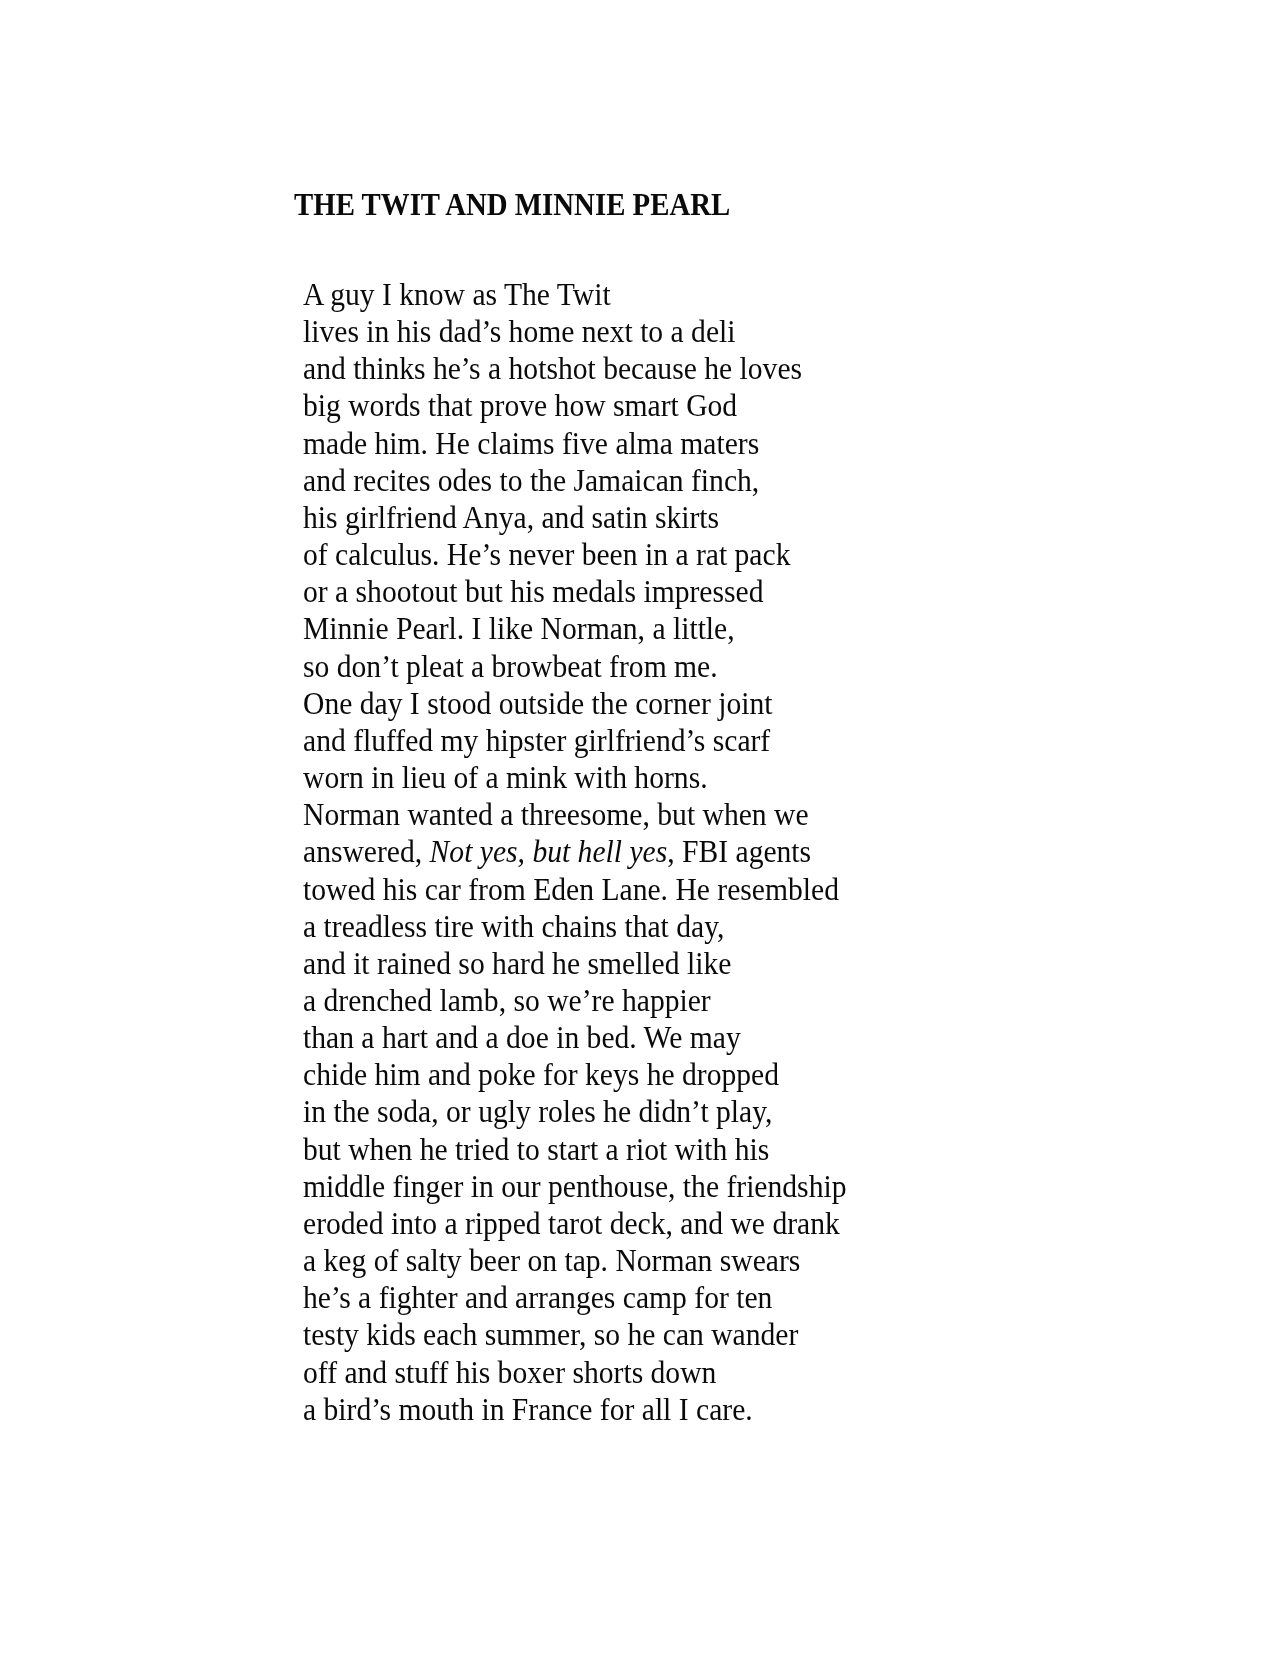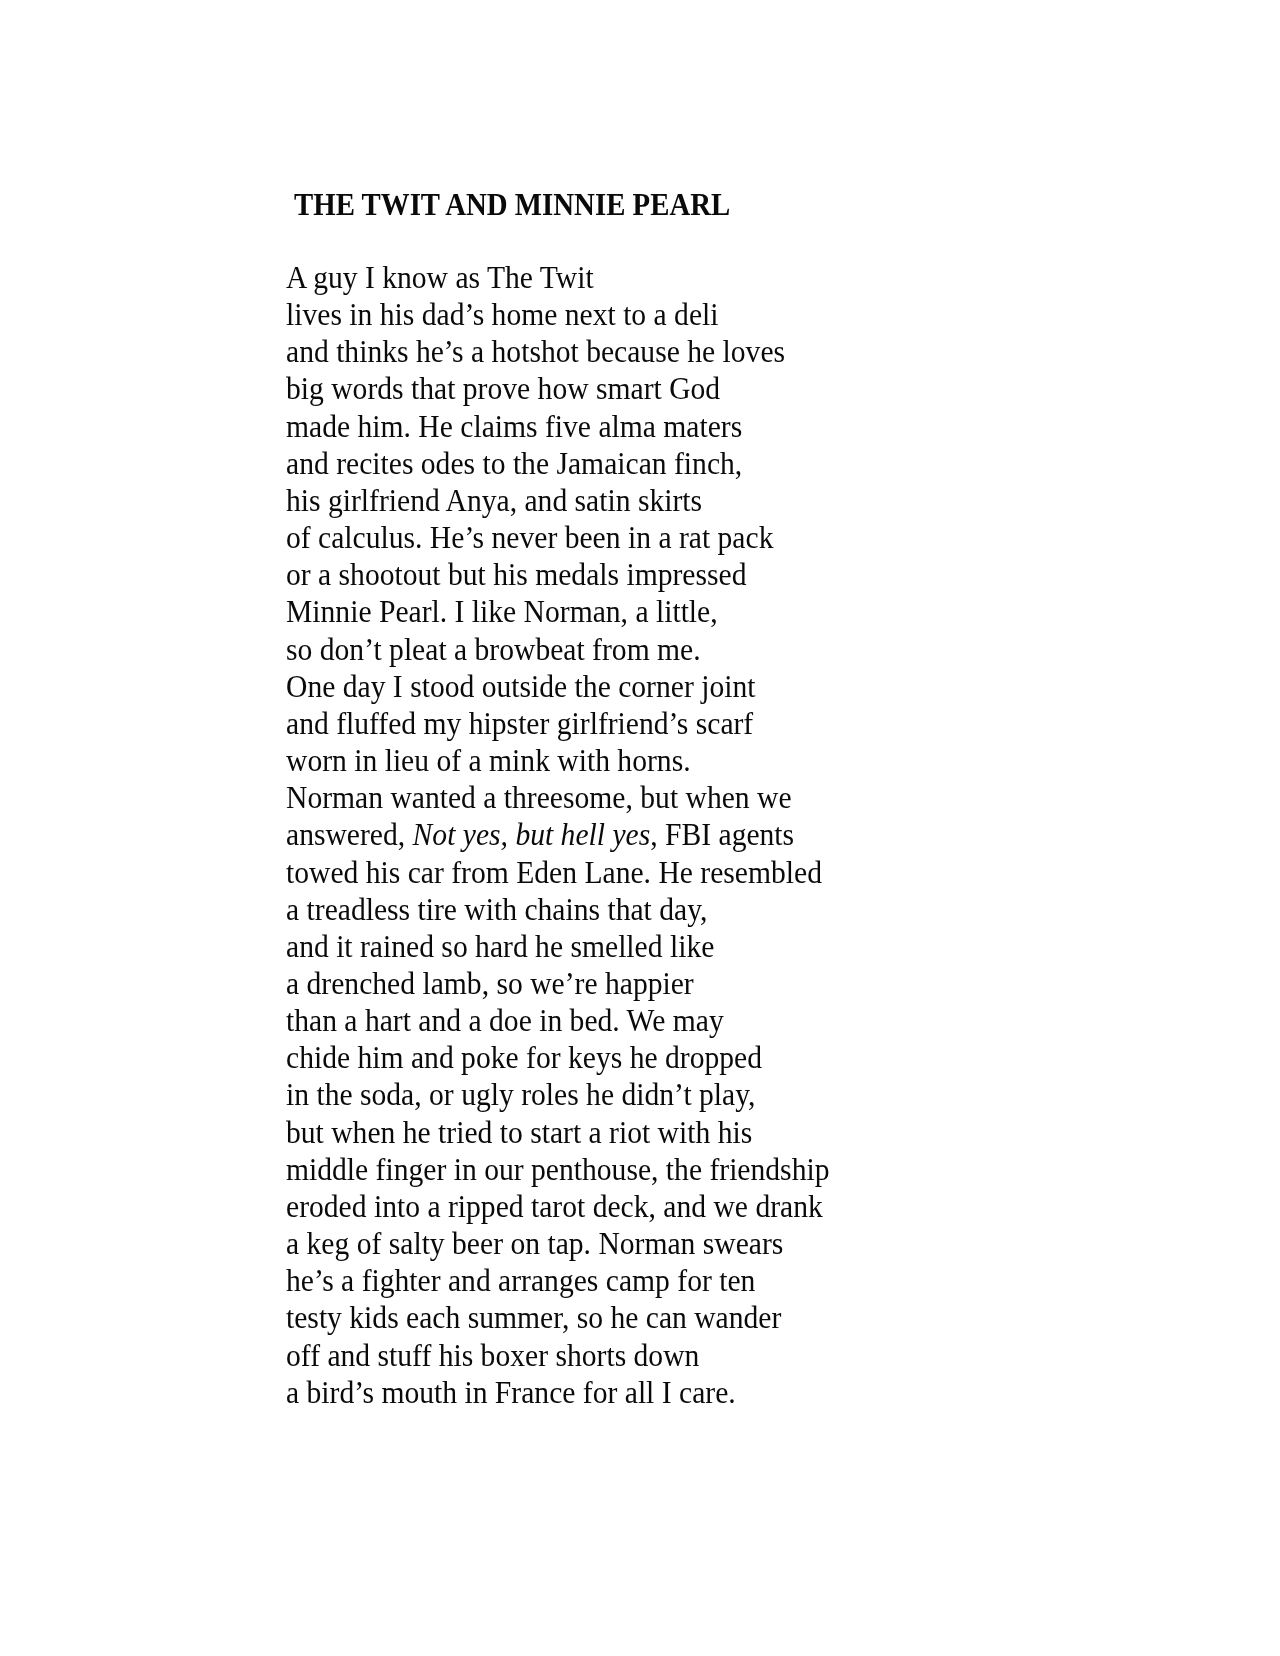--- a/index.html
+++ b/index.html
@@ -33,21 +33,21 @@
       letter-spacing: 0px;
       line-height: 38px;
       white-space: nowrap;
       transform: scaleX(0.93);
       transform-origin: left top;
     }
     .poem {
       position: absolute;
       left: 286px;
       top: 259px;
-      margin: 0;
+      margin: 17px;
       padding: 0;
       list-style: none;
       font-family: "Liberation Serif", "DejaVu Serif", serif;
       font-size: 31px;
       line-height: 37.15px;
     }
     .line {
       display: block;
       white-space: nowrap;
       transform: scaleX(0.955);

